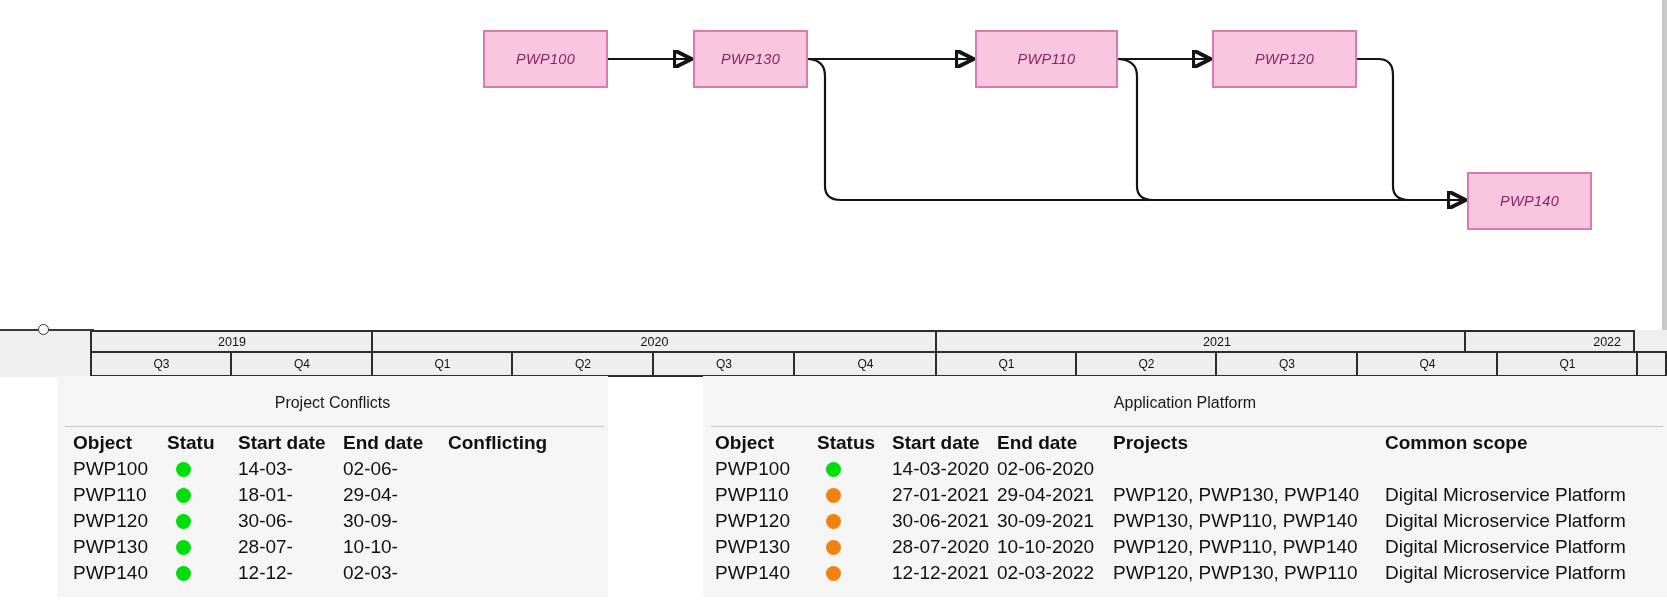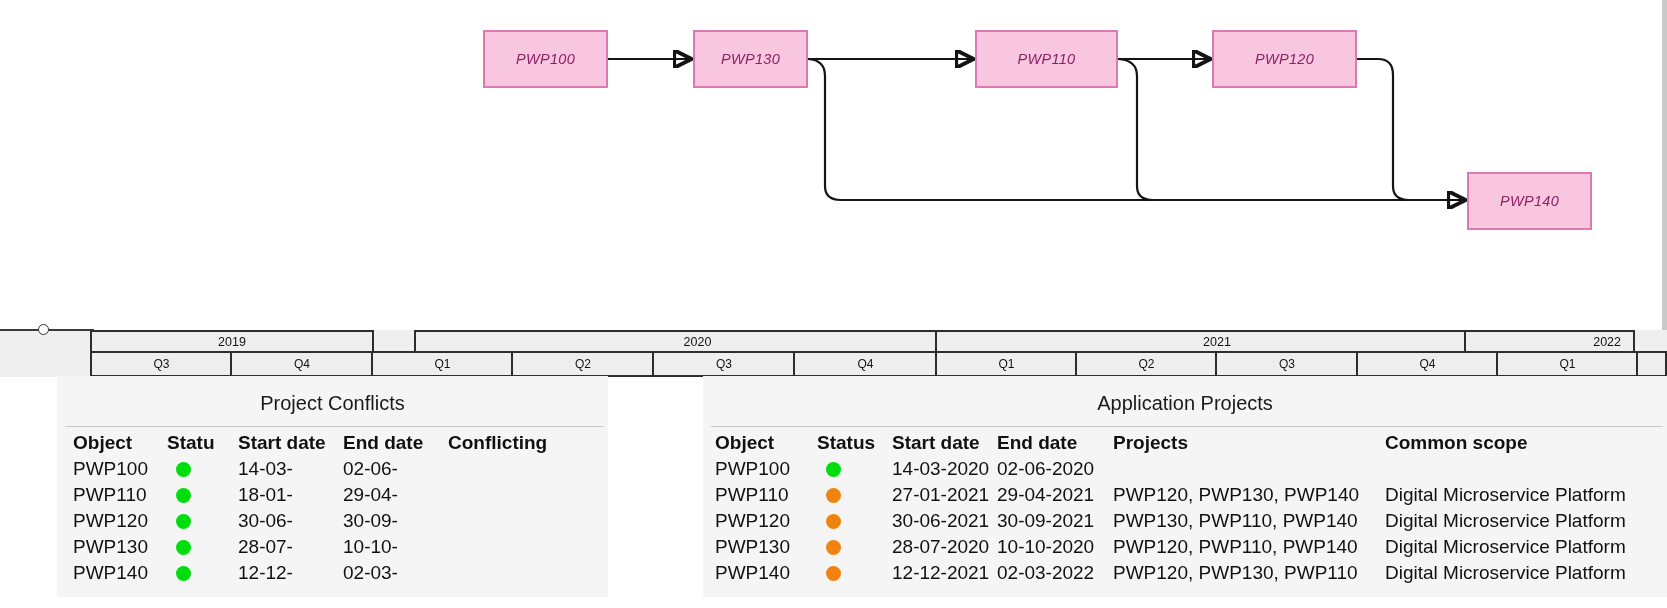--- a/index.html
+++ b/index.html
@@ -24,21 +24,21 @@
   .tl-cell.quarter{top:351px;height:26px;font-size:12px;}
   .tl-cell.al-right{justify-content:flex-end;padding-right:12px;}
 
   
   .vscroll{position:absolute;right:0;top:0;width:5px;height:331px;background:#c9c9c9;}
 
   
   .panel{position:absolute;top:376px;height:221px;background:#f5f5f5;box-sizing:border-box;}
   #panel-left{left:57px;width:551px;}
   #panel-right{left:703px;width:964px;}
-  .tbl-title{padding-top:17px;text-align:center;font-size:20px;color:#1a1a1a;line-height:20px;}
+  .tbl-title{padding-top:17px;text-align:center;font-size:16px;color:#1a1a1a;line-height:20px;}
   .rule{border-top:1px solid #c8c8c8;margin:13px 4px 3px 8px;}
   .trow{display:grid;height:26px;align-items:center;font-size:19px;white-space:nowrap;}
   .trow.hdr{font-weight:bold;}
   #panel-left .trow{padding-left:16px;grid-template-columns:94px 71px 105px 105px 1fr;}
   #panel-right .trow{padding-left:12px;grid-template-columns:102px 75px 105px 116px 248px 1fr;}
   .c-projects{text-align:left;}
   .c-scope{padding-left:24px;overflow:hidden;}
   .dot{display:inline-block;width:15px;height:15px;border-radius:50%;margin-left:9px;vertical-align:middle;}
 </style>
 </head>
@@ -68,21 +68,21 @@
       <div class="node" style="left: 1467px; top: 172px; width: 125px; height: 58px;">PWP140</div>
     </div>
 
   <div class="vscroll"></div>
 
   <div class="tl-strip"></div>
   <div class="tl-leftline"></div>
   <div class="tl-circle"></div>
   <div id="tl-cells">
       <div class="tl-cell year" style="left: 90px; width: 284px;">2019</div>
-      <div class="tl-cell year" style="left: 371px; width: 567px; margin-left: 43px;">2020</div>
+      <div class="tl-cell year" style="left: 371px; width: 567px;">2020</div>
       <div class="tl-cell year" style="left: 935px; width: 564px;">2021</div>
       <div class="tl-cell year al-right" style="left: 1464px; width: 171px; text-align: right;">2022</div>
       <div class="tl-cell quarter" style="left: 90px; width: 143px;">Q3</div>
       <div class="tl-cell quarter" style="left: 230px; width: 144px;">Q4</div>
       <div class="tl-cell quarter" style="left: 371px; width: 143px;">Q1</div>
       <div class="tl-cell quarter" style="left: 511px; width: 144px;">Q2</div>
       <div class="tl-cell quarter" style="left: 652px; width: 144px;">Q3</div>
       <div class="tl-cell quarter" style="left: 793px; width: 145px;">Q4</div>
       <div class="tl-cell quarter" style="left: 935px; width: 143px;">Q1</div>
       <div class="tl-cell quarter" style="left: 1075px; width: 143px;">Q2</div>
@@ -135,21 +135,21 @@
           <div>PWP140</div>
           <div><span class="dot" style="background: rgb(0, 221, 12);"></span></div>
           <div>12-12-</div>
           <div>02-03-</div>
           <div></div>
         </div>
       </div>
   </div>
 
   <div id="panel-right" class="panel">
-    <div class="tbl-title">Application Projects</div>
+    <div class="tbl-title">Application Platform</div>
     <div class="rule"></div>
     <div id="rt-body">
         <div class="trow hdr">
           <div>Object</div>
           <div>Status</div>
           <div>Start date</div>
           <div>End date</div>
           <div class="c-projects">Projects</div>
           <div class="c-scope">Common scope</div>
         </div>

